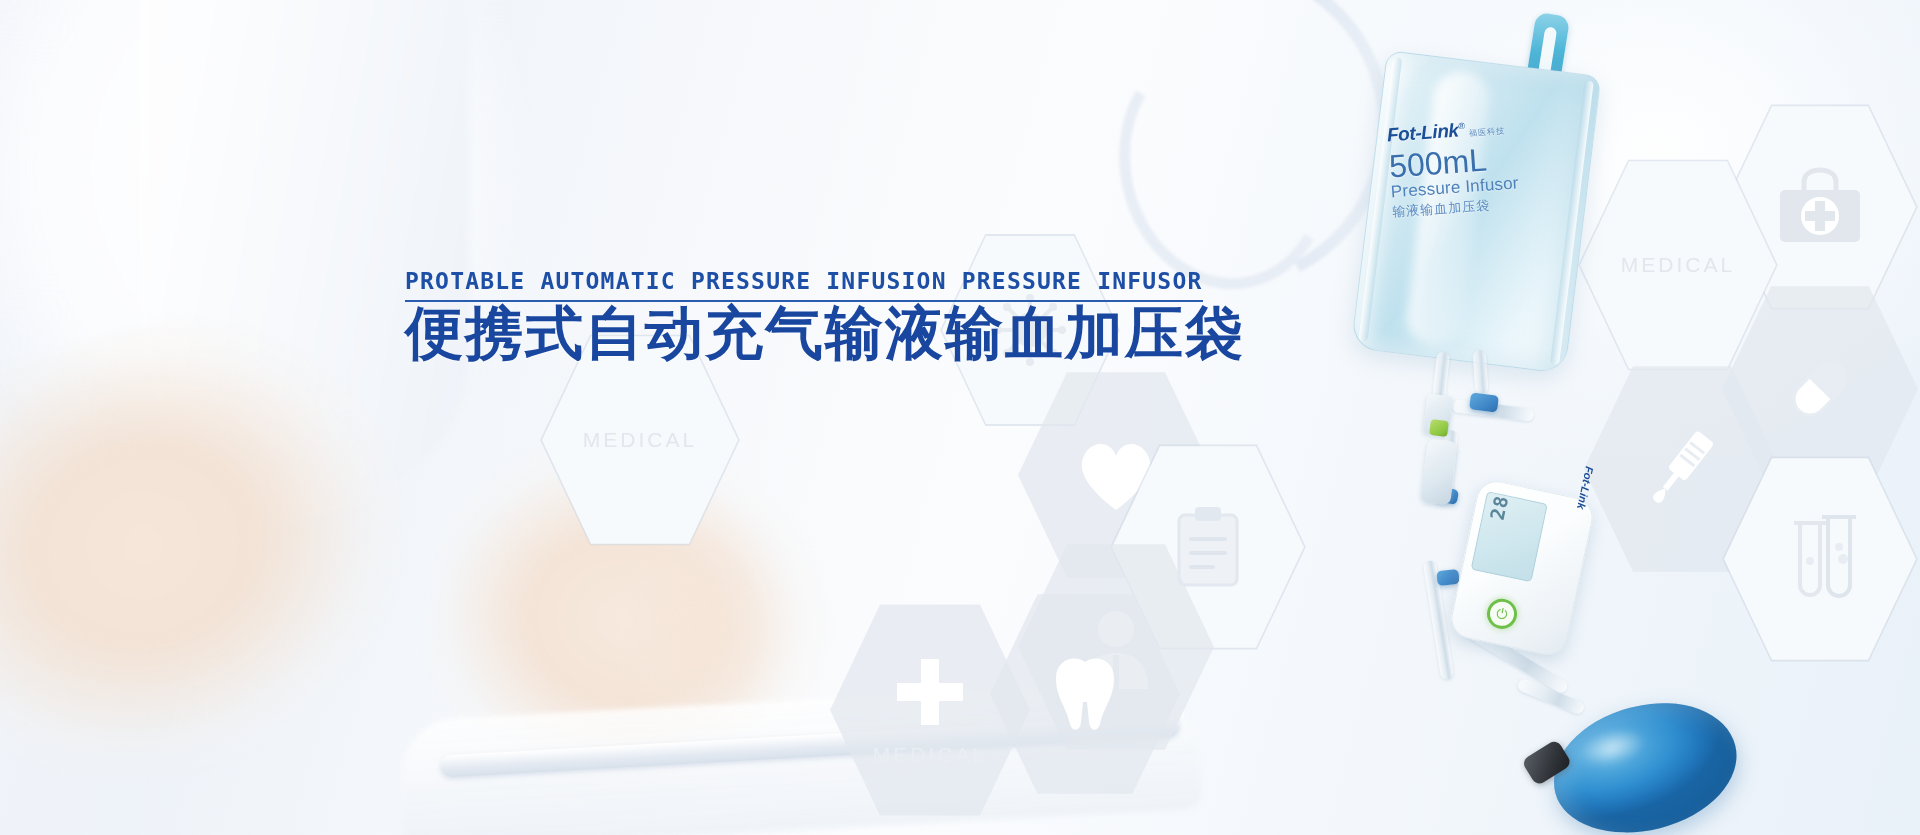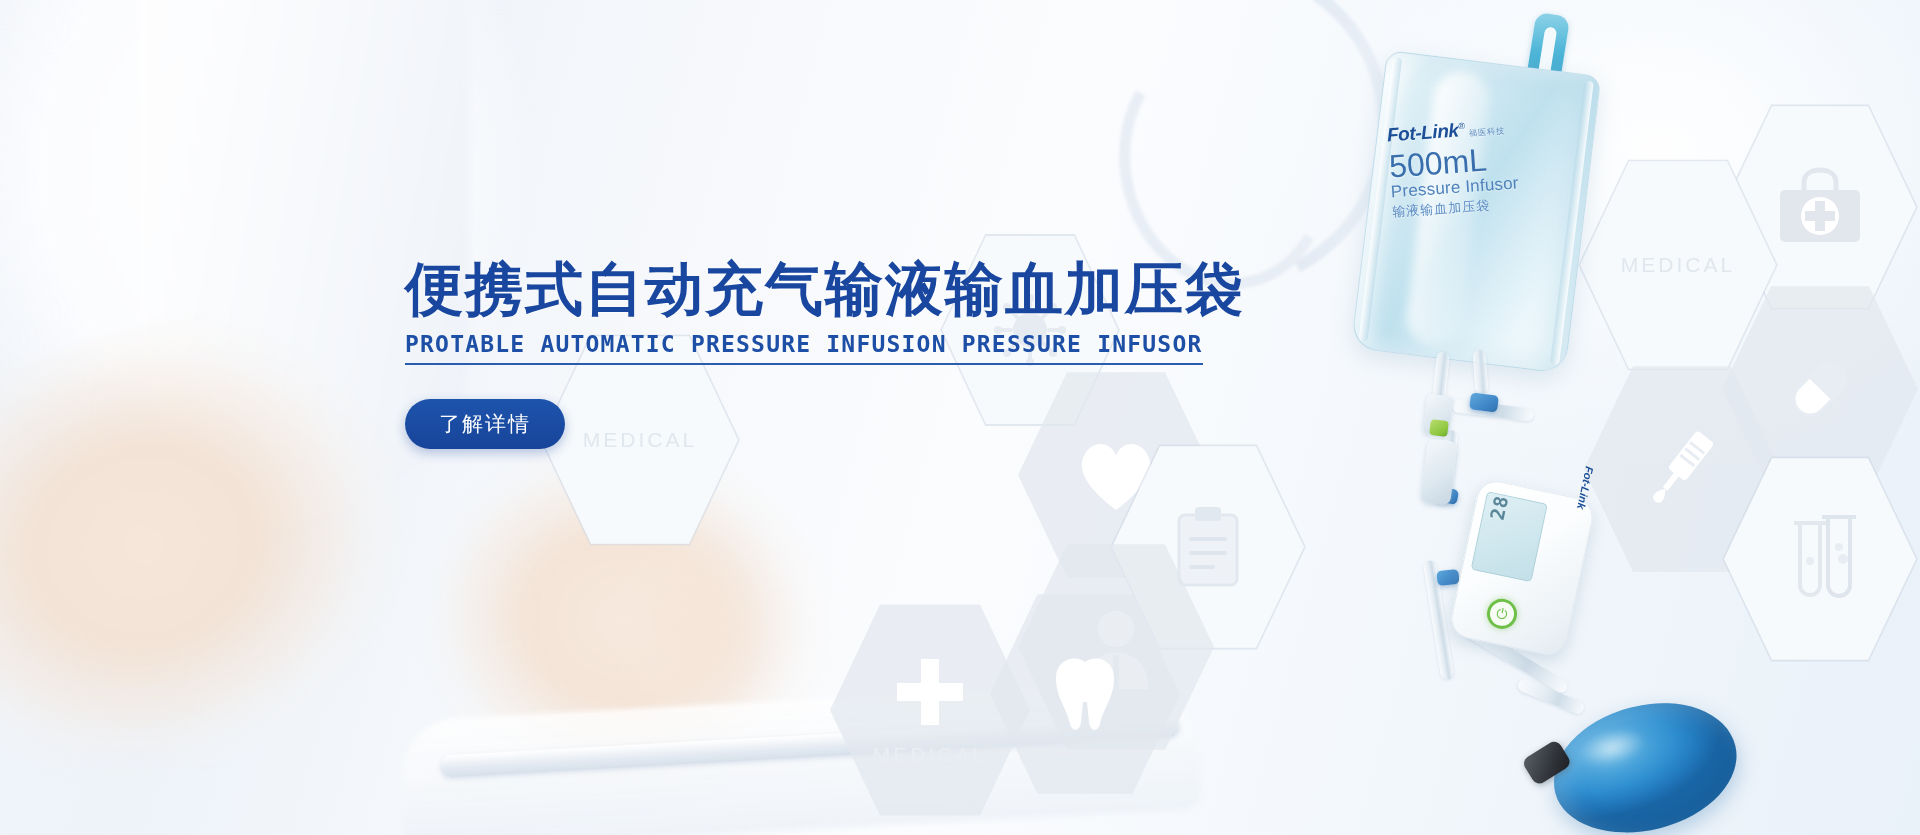--- a/index.html
+++ b/index.html
@@ -585,21 +585,20 @@
     </div>
   </div>
 
   <div class="product" id="bulb">
     <div class="bulb-body"></div>
     <div class="bulb-shine"></div>
     <div class="bulb-valve"></div>
   </div>
 
   <div id="copy">
-    <div id="title">便携式自动充气输液输血加压袋</div>
     <div id="subtitle-wrap">
       <div id="subtitle">PROTABLE AUTOMATIC PRESSURE INFUSION PRESSURE INFUSOR</div>
     </div>
+    <div id="title">便携式自动充气输液输血加压袋</div>
     <br>
-    <button id="cta">了解详情</button>
   </div>
 
 </div>
 
 </body></html>

